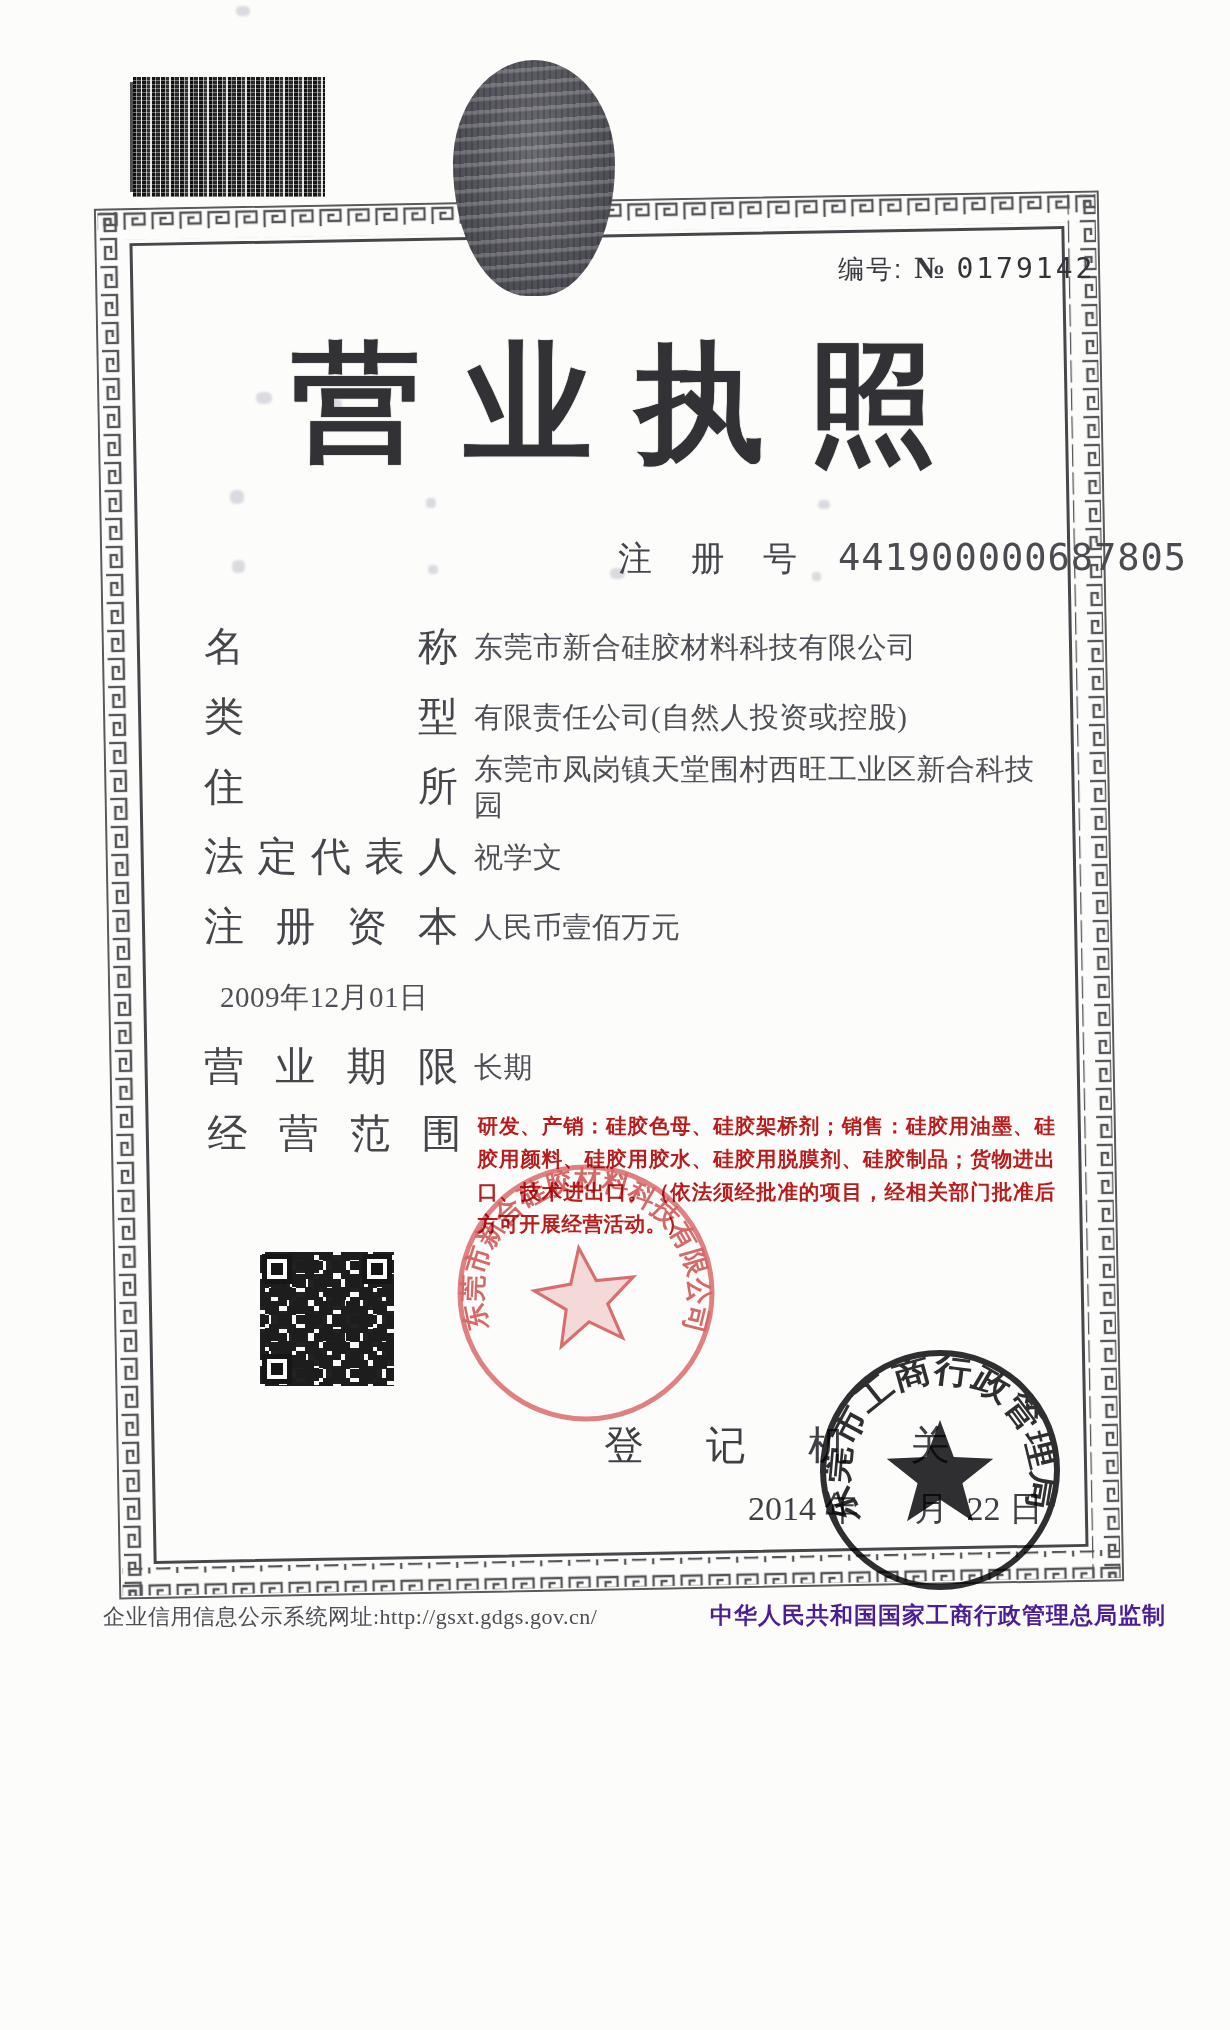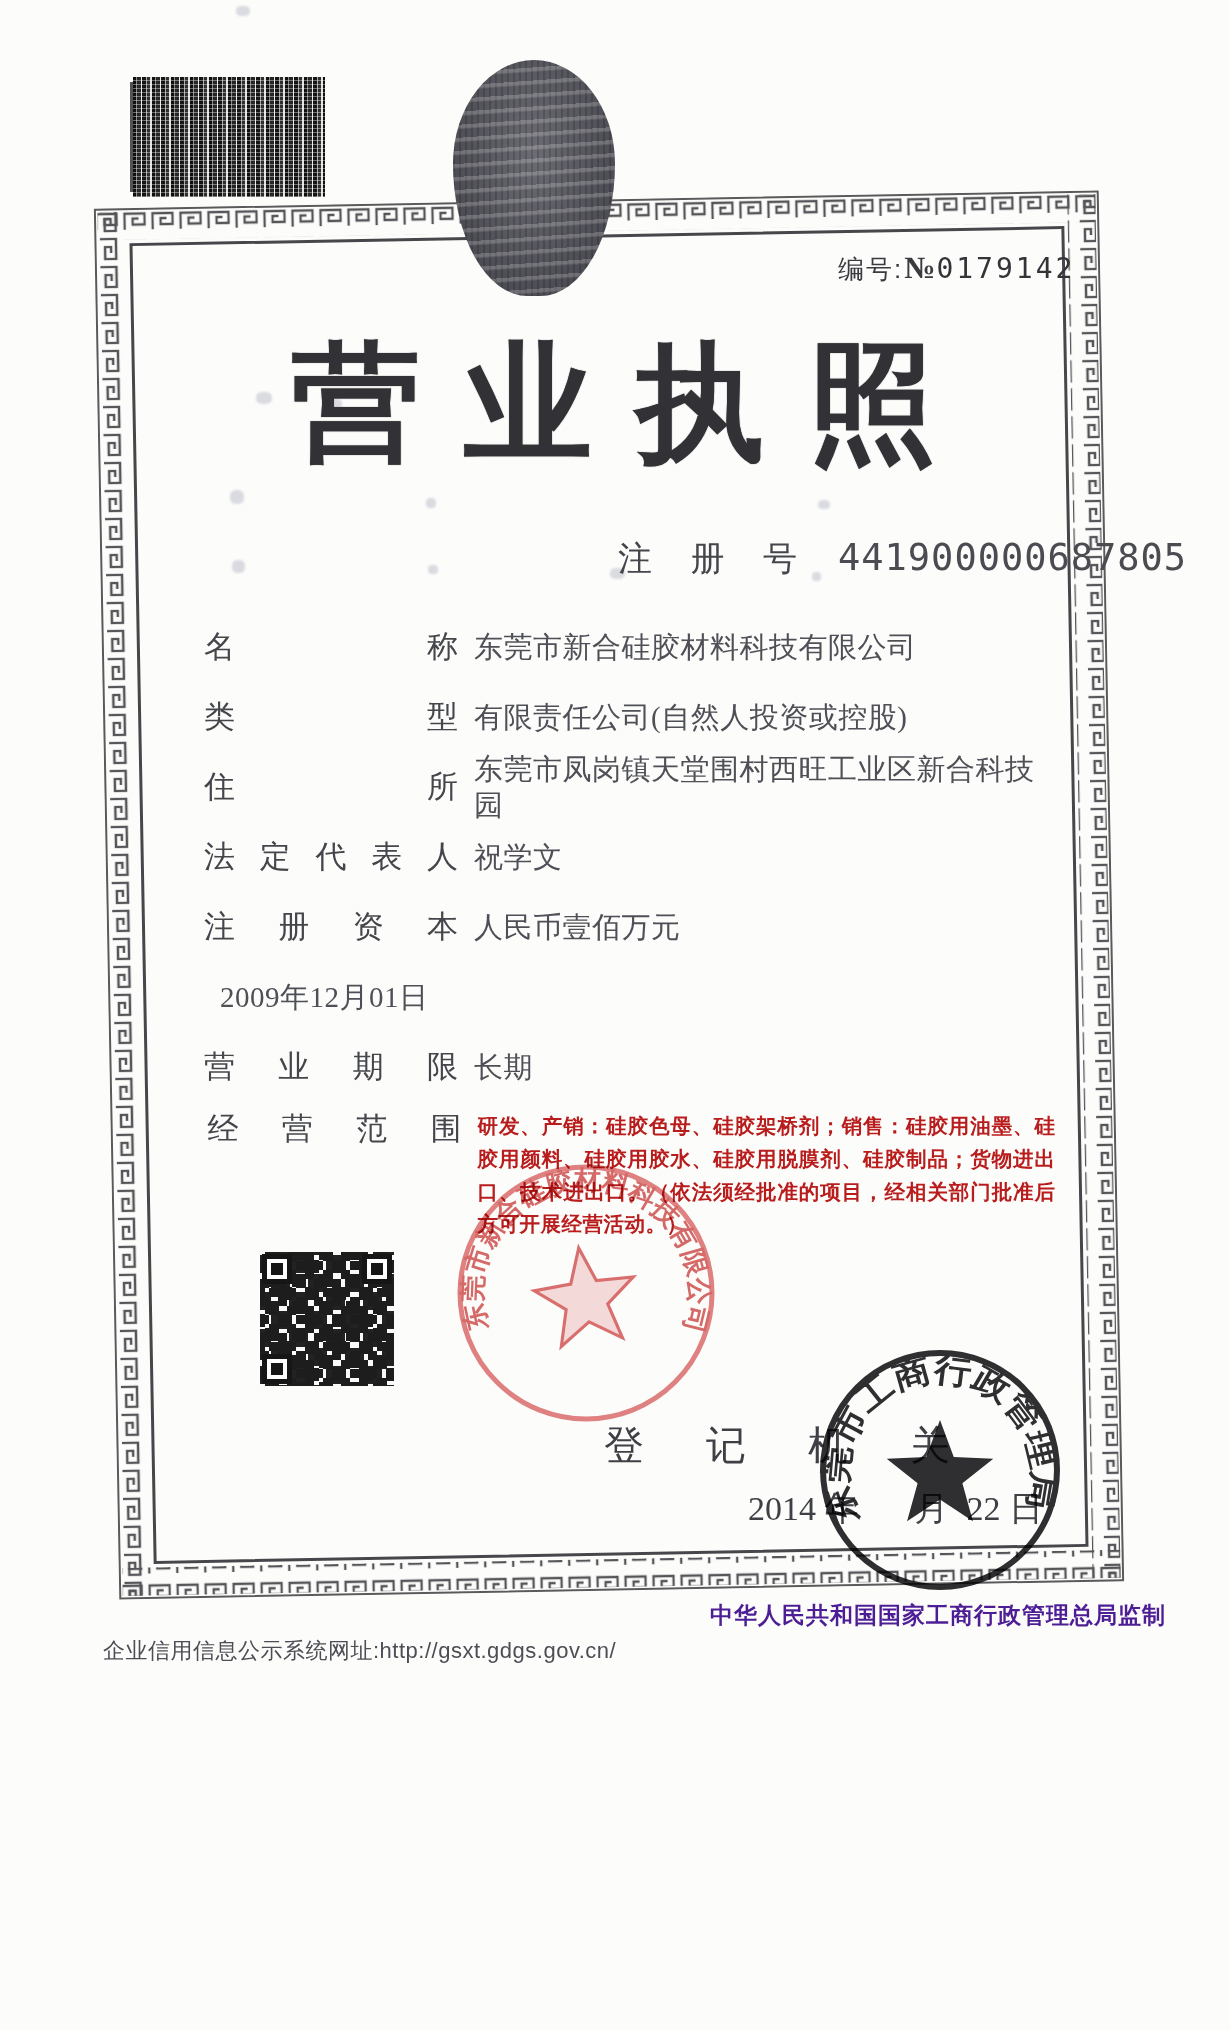--- a/index.html
+++ b/index.html
@@ -36,21 +36,21 @@
   }
 
   
   .frame{
     left:106px;top:199px;width:1006px;height:1392px;
     transform:rotate(-1.05deg);transform-origin:50% 50%;
     z-index:2;
   }
 
   
-  .serial{left:838px;top:250px;display:flex;align-items:baseline;gap:1px;color:#3a3a40;z-index:7;}
+  .serial{left:838px;top:250px;display:flex;align-items:baseline;gap:11px;color:#3a3a40;z-index:7;}
   .serial .lbl{font-size:26px;letter-spacing:2px;}
   .serial .nosign{font-family:"Liberation Serif", serif;font-weight:700;font-size:31px;}
   .serial .num{font-family:"DejaVu Sans Mono", monospace;font-size:28px;letter-spacing:3px;color:#333338;}
 
   
   .title{
     left:292px;top:318px;font-size:128px;font-weight:800;letter-spacing:44px;
     color:#313136;white-space:nowrap;z-index:7;
     text-shadow:0 0 1px #3a3a3e;
   }
@@ -58,21 +58,21 @@
   
   .regno{left:618px;top:536px;display:flex;align-items:baseline;z-index:7;color:#45464c;}
   .regno .lbl{font-size:34px;letter-spacing:15px;font-family:"Liberation Serif", serif;}
   .regno .val{font-size:37px;font-family:"DejaVu Sans Mono", monospace;margin-left:26px;letter-spacing:1px;color:#4b4b52;}
 
   
   .fields{left:204px;top:612px;width:855px;z-index:7;}
   .row{display:flex;align-items:center;height:70px;}
   .row.tall{height:auto;align-items:flex-start;padding-top:8px;justify-content:center;}
   .flabel{
-    width:254px;flex:0 0 254px;font-size:31px;color:#45464b;
+    width:254px;flex:0 0 254px;font-size:40px;color:#45464b;
     font-family:"Liberation Serif", serif;font-weight:500;
     text-align:justify;text-align-last:justify;line-height:1.1;
   }
   .fvalue{
     margin-left:16px;font-size:29px;color:#4f5057;letter-spacing:.5px;line-height:1.25;
     font-family:"Liberation Serif", serif;
   }
   .row.tall .flabel{margin-top:2px;}
   .row.tall .fvalue{
     width:578px;font-size:20.5px;line-height:1.6;letter-spacing:.5px;
@@ -99,21 +99,21 @@
   
   .regauth{left:604px;top:1418px;font-size:40px;letter-spacing:26px;color:#3f4046;
     font-family:"Liberation Serif", serif;white-space:nowrap;z-index:7;}
   .issuedate{left:748px;top:1486px;display:flex;align-items:baseline;font-size:34px;color:#3f4046;
     font-family:"Liberation Serif", serif;z-index:7;}
   .issuedate .seg-y{margin-right:56px;}
   .issuedate .seg-m{margin-right:18px;}
 
   
   .footer-left{left:103px;top:1602px;font-size:22px;color:#4c4d55;letter-spacing:.5px;z-index:7;
-    font-family:Liberation Sans, sans-serif;margin-top:34px;}
+    font-family:Liberation Serif, serif;}
   .footer-right{left:710px;top:1600px;font-size:23px;color:#4c1d95;font-weight:600;letter-spacing:1px;z-index:7;
     font-family:"Liberation Serif", serif;}
 
   
   .sm{position:absolute;background:rgba(95,105,135,.22);border-radius:40%;filter:blur(1px);z-index:3;}
 </style>
 </head>
 <body>
 
 <div class="abs barcode"></div>

